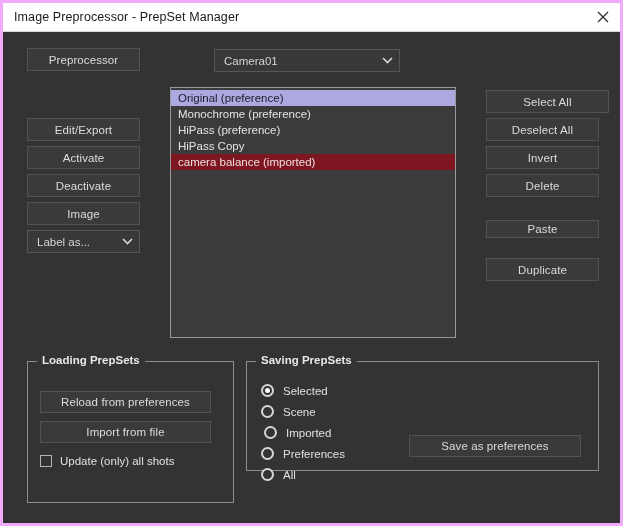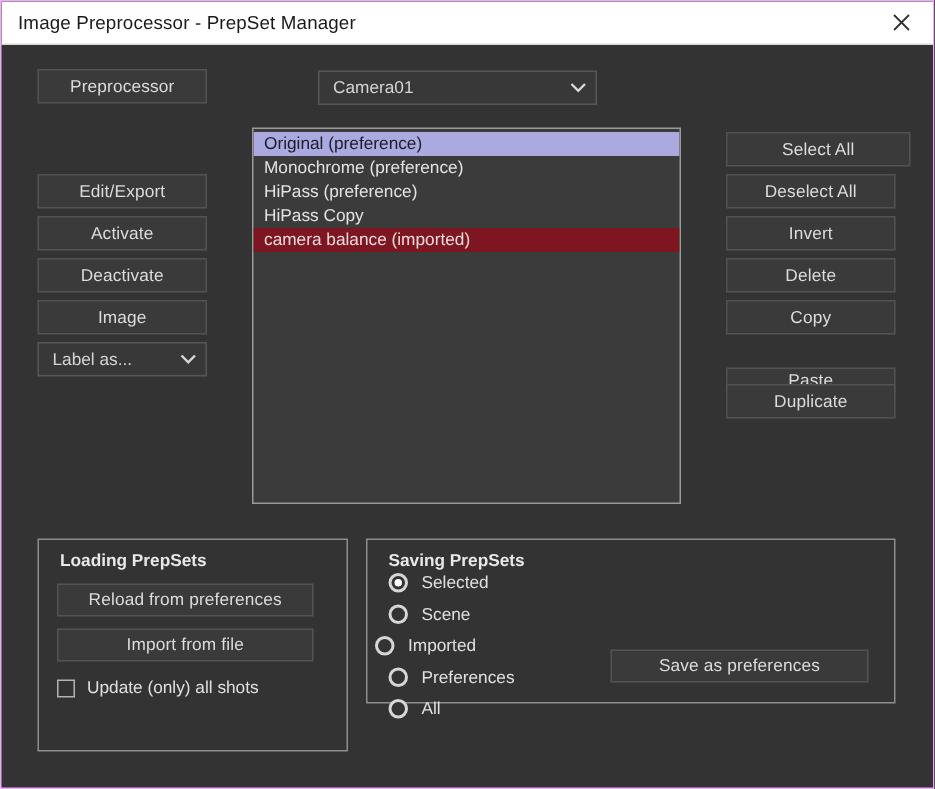--- a/index.html
+++ b/index.html
@@ -13,21 +13,21 @@
     font-family: "Liberation Sans", sans-serif;
     -webkit-font-smoothing: antialiased;
   }
 
   .window {
     position: relative;
     width: 623px;
     height: 526px;
     box-sizing: border-box;
     background: #333333;
-    border: 1px solid #f0abfc;
+    border: 3px solid #f0abfc;
     overflow: hidden;
   }
 
   
   .titlebar {
     position: absolute;
     left: 0; top: 0;
     width: 623px;
     height: 29px;
     background: #ffffff;
@@ -136,21 +136,20 @@
   .group-title {
     position: absolute;
     top: -8px;
     left: 9px;
     padding: 0 5px;
     background: #333333;
     color: #e8e8e8;
     font-size: 11.5px;
     font-weight: bold;
     white-space: nowrap;
-    margin-top: 16px;
   }
 
   
   .checkrow {
     position: absolute;
     display: flex;
     align-items: flex-start;
     cursor: pointer;
   }
   .checkbox-box {
@@ -246,22 +245,21 @@
     <div class="list-item">Monochrome (preference)</div>
     <div class="list-item">HiPass (preference)</div>
     <div class="list-item">HiPass Copy</div>
     <div class="list-item sel-imported">camera balance (imported)</div>
   </div>
 
   <div class="btn" style="left:483px; top:87px; width:123px; height:23px;">Select All</div>
   <div class="btn" style="left:483px; top:115px; width:113px; height:23px;">Deselect All</div>
   <div class="btn" style="left:483px; top:143px; width:113px; height:23px;">Invert</div>
   <div class="btn" style="left:483px; top:171px; width:113px; height:23px;">Delete</div>
-  <div class="btn" style="left:483px; top:199px; width:113px; height:23px;">Copy</div>
-  <div class="btn" style="left:483px; top:244px; width:113px; height:18px;">Paste</div>
+  <div class="btn" style="left:483px; top:217px; width:113px; height:18px;">Paste</div>
   <div class="btn" style="left:483px; top:255px; width:113px; height:23px;">Duplicate</div>
 
   <div class="group" style="left:24px; top:358px; width:207px; height:142px;">
     <div class="group-title">Loading PrepSets</div>
   </div>
   <div class="btn" style="left:37px; top:388px; width:171px; height:22px;">Reload from preferences</div>
   <div class="btn" style="left:37px; top:418px; width:171px; height:22px;">Import from file</div>
   <div class="checkrow" style="left:37px; top:452px;">
     <span class="checkbox-box"></span>
     <span class="checkrow-label">Update (only) all shots</span>
@@ -276,21 +274,21 @@
         <span class="dot"></span>
       </span>
     <span class="radiorow-label">Selected</span>
   </div>
   <div class="radiorow" style="left:258px; top:402px;">
     <span class="radio-circle">
         <span class="dot"></span>
       </span>
     <span class="radiorow-label">Scene</span>
   </div>
-  <div class="radiorow" style="left:249px; top:423px;">
+  <div class="radiorow" style="left:261px; top:423px;">
     <span class="radio-circle">
         <span class="dot"></span>
       </span>
     <span class="radiorow-label">Imported</span>
   </div>
   <div class="radiorow" style="left:258px; top:444px;">
     <span class="radio-circle">
         <span class="dot"></span>
       </span>
     <span class="radiorow-label">Preferences</span>

